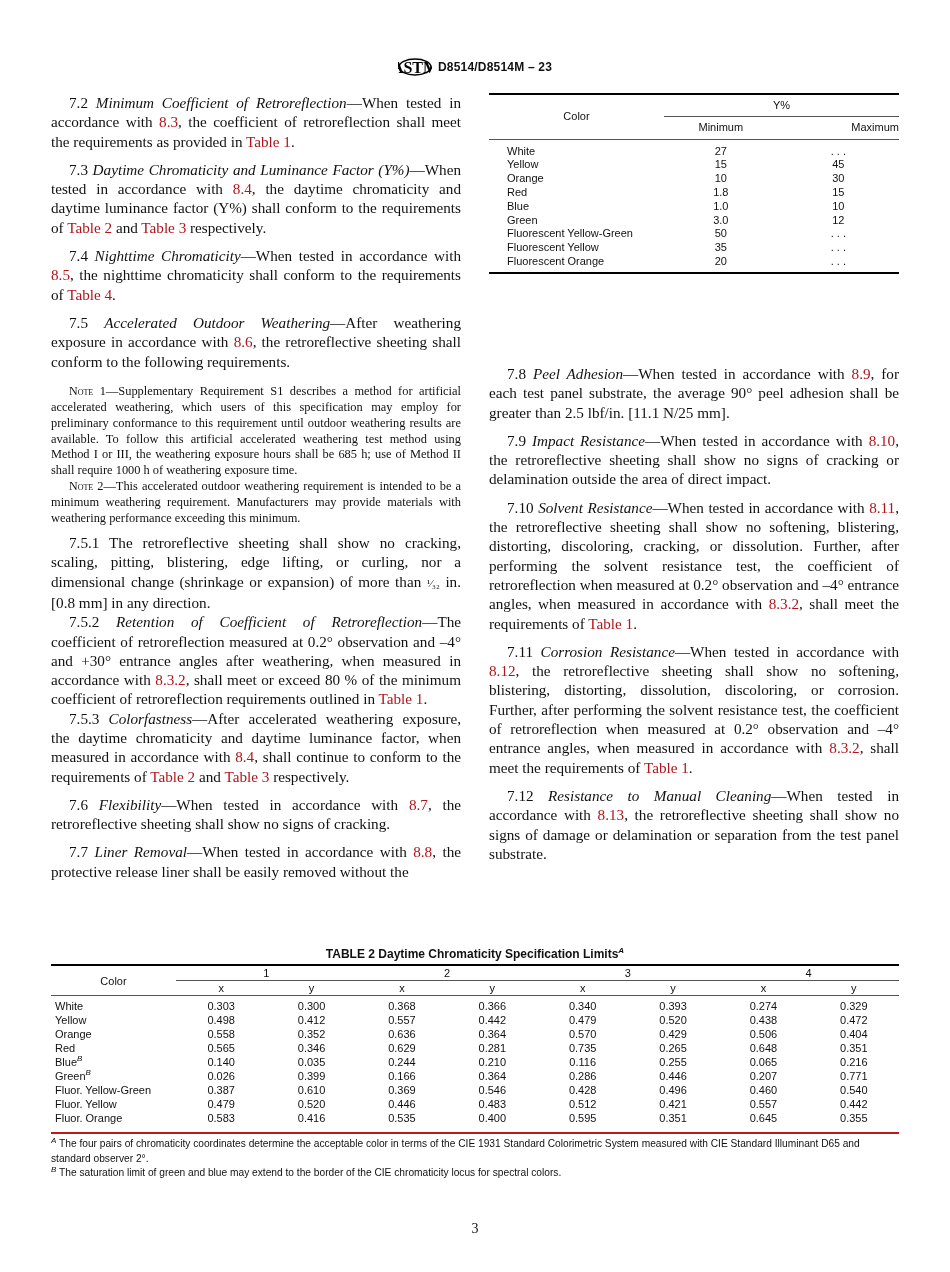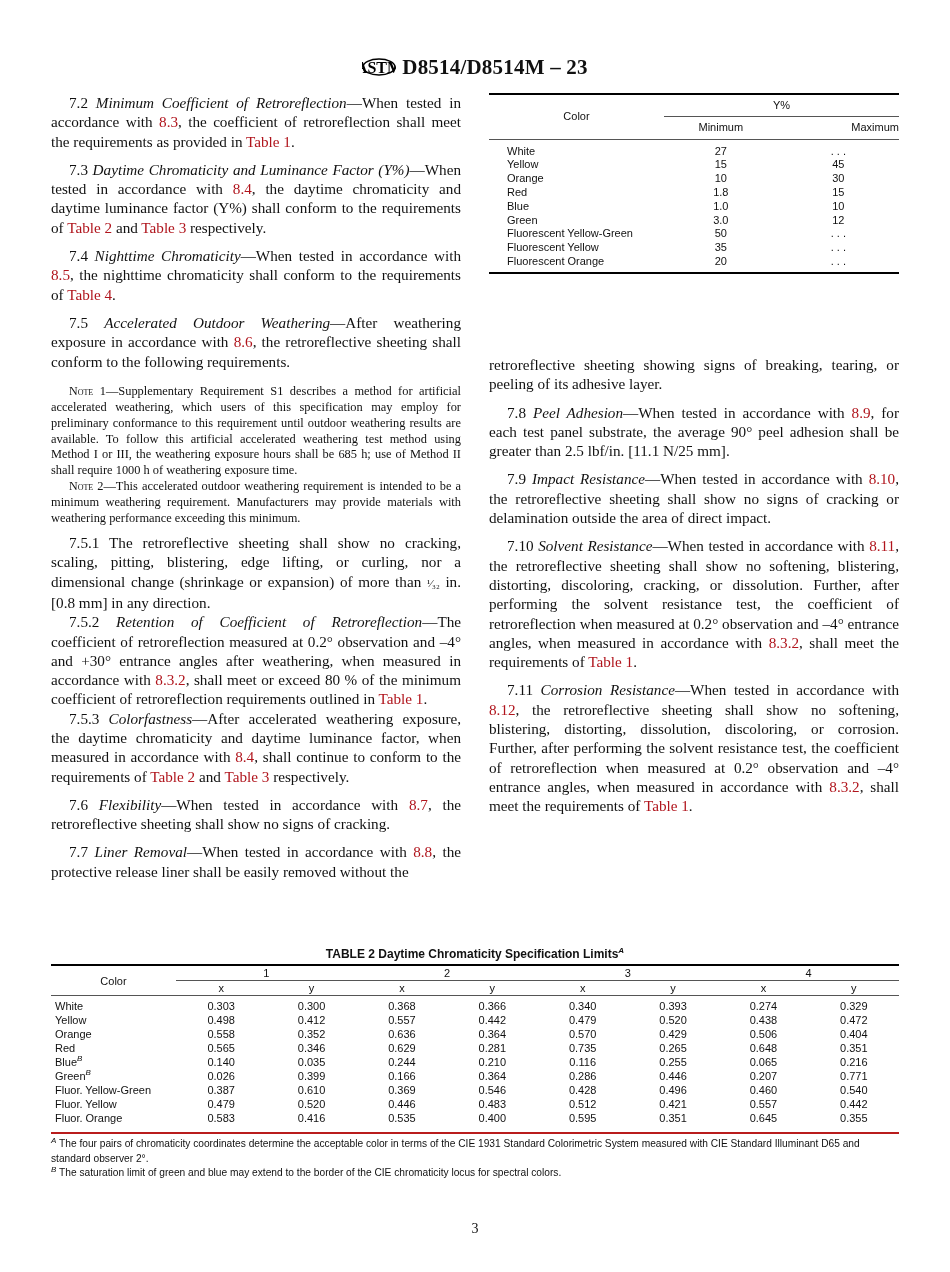--- a/index.html
+++ b/index.html
@@ -1,21 +1,21 @@
 <!DOCTYPE html>
 <html><head>
 <meta charset="utf-8">
 <style>
   html, body { margin:0; padding:0; background:#fff; }
   body { width:950px; height:1272px; position:relative; color:#111; overflow:hidden; }
   a.xref, span.xref { color:#b0141c; text-decoration:none; }
   .header { position:absolute; top:52px; left:0; width:950px; text-align:center; }
   .header .hwrap { display:inline-flex; align-items:center; gap:6px; }
   .header .logo { width:34px; height:30px; }
-  .header .title { font-family:Liberation Serif, serif; font-weight:bold; font-size:21px; letter-spacing:0.2px; }
+  .header .title { font-family:Liberation Sans, sans-serif; font-weight:bold; font-size:12px; letter-spacing:0.2px; }
   .col { position:absolute; font-family:"Liberation Serif", serif; font-size:15.2px; line-height:19.3px; text-align:justify; }
   .col p { margin:0; text-indent:18px; }
   .col p.gap { margin-top:9px; }
   .col .note { font-size:12.4px; line-height:15.9px; text-indent:18px; margin:0; }
   .col .note .sc { font-variant:small-caps; font-size:12px; }
   .left { left:51px; top:93px; width:410px; }
   .right-top { left:489px; top:93px; width:410px; }
   .right { left:489px; top:355px; width:410px; }
   .frac { font-size:11px; }
   table { border-collapse:collapse; font-family:"Liberation Sans", sans-serif; }
@@ -134,30 +134,30 @@
         <tr>
           <td style="padding-left:18px">Fluorescent Orange</td>
           <td style="text-align:center">20</td>
           <td style="text-align:center">. . .</td>
         </tr>
       </tbody>
   </table>
 </div>
 
 <div class="col right">
-  <p style="text-indent:0">retroreflective sheeting showing signs of breaking, tearing, or peeling of its adhesive layer.</p>
 
   <p class="gap"><span>7.8</span> <i>Peel Adhesion</i><span>—When tested in accordance with </span><a class="xref">8.9</a><span>, for each test panel substrate, the average 90° peel adhesion shall be greater than 2.5 lbf/in. [11.1 N/25 mm].</span></p>
 
   <p class="gap"><span>7.9</span> <i>Impact Resistance</i><span>—When tested in accordance with </span><a class="xref">8.10</a><span>, the retroreflective sheeting shall show no signs of cracking or delamination outside the area of direct impact.</span></p>
 
   <p class="gap"><span>7.10</span> <i>Solvent Resistance</i><span>—When tested in accordance with </span><a class="xref">8.11</a><span>, the retroreflective sheeting shall show no softening, blistering, distorting, discoloring, cracking, or dissolution. Further, after performing the solvent resistance test, the coefficient of retroreflection when measured at 0.2° observation and –4° entrance angles, when measured in accordance with </span><a class="xref">8.3.2</a><span>, shall meet the requirements of </span><a class="xref">Table 1</a><span>.</span></p>
 
   <p class="gap"><span>7.11</span> <i>Corrosion Resistance</i><span>—When tested in accordance with </span><a class="xref">8.12</a><span>, the retroreflective sheeting shall show no softening, blistering, distorting, dissolution, discoloring, or corrosion. Further, after performing the solvent resistance test, the coefficient of retroreflection when measured at 0.2° observation and –4° entrance angles, when measured in accordance with </span><a class="xref">8.3.2</a><span>, shall meet the requirements of </span><a class="xref">Table 1</a><span>.</span></p>
 
+  <p class="gap"><span>7.12</span> <i>Resistance to Manual Cleaning</i><span>—When tested in accordance with </span><a class="xref">8.13</a><span>, the retroreflective sheeting shall show no signs of damage or delamination or separation from the test panel substrate.</span></p>
 </div>
 
 <div class="t2-wrap">
   <div class="t2-title"><span>TABLE 2 Daytime Chromaticity Specification Limits</span><sup>A</sup></div>
   <table class="t2">
     <thead id="t2head">
         <tr class="top">
           <th rowspan="2" style="width:125px;border-bottom:1.5px solid #555">Color</th>
           <th colspan="2" class="grp">1</th>
           <th colspan="2" class="grp">2</th>

